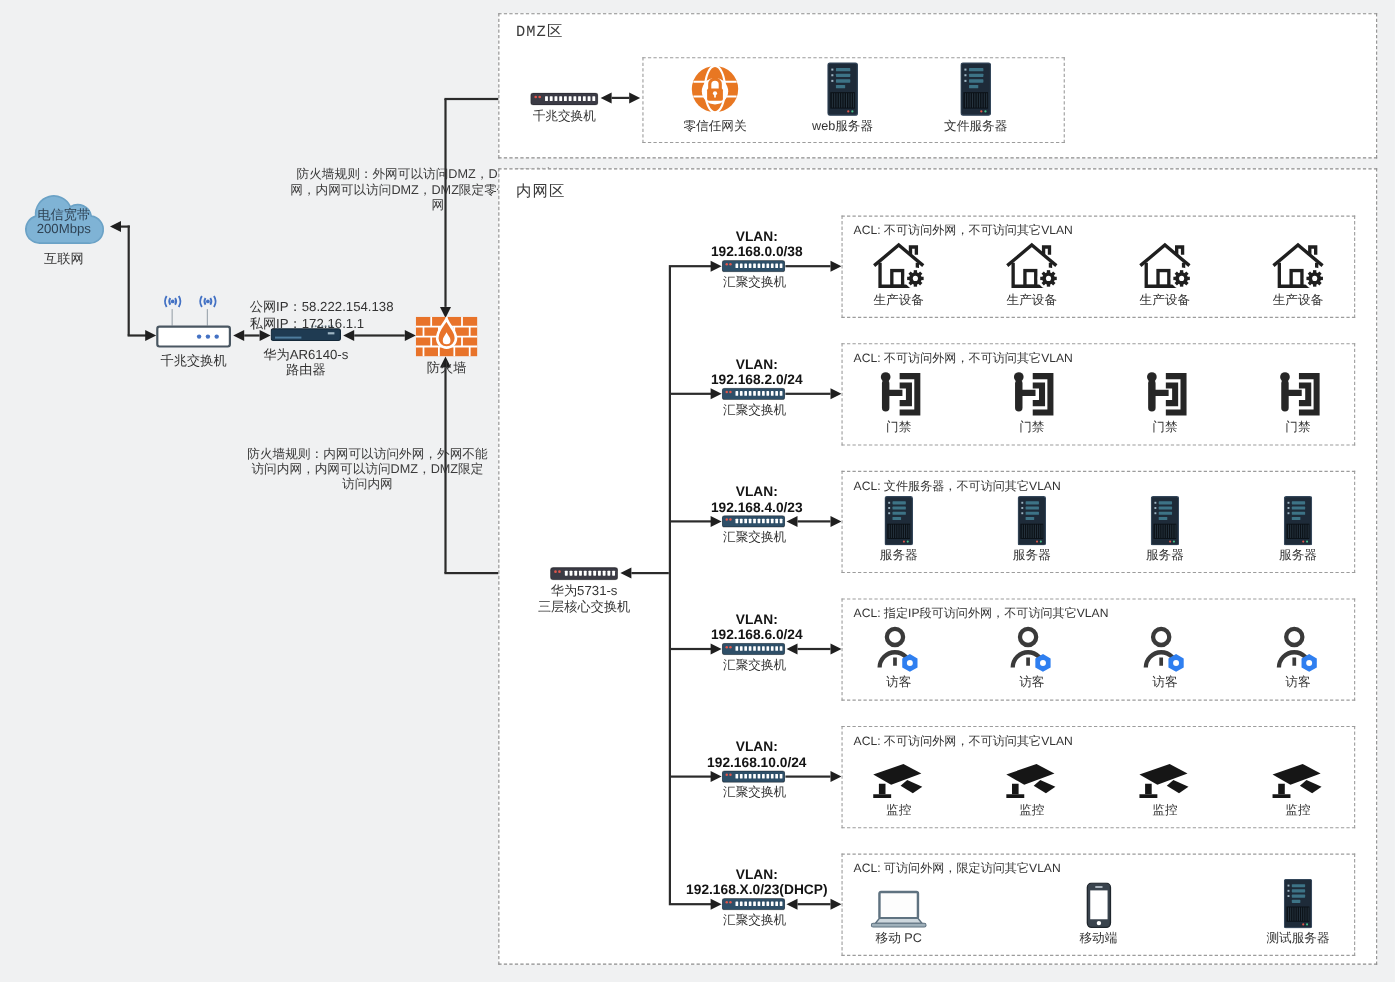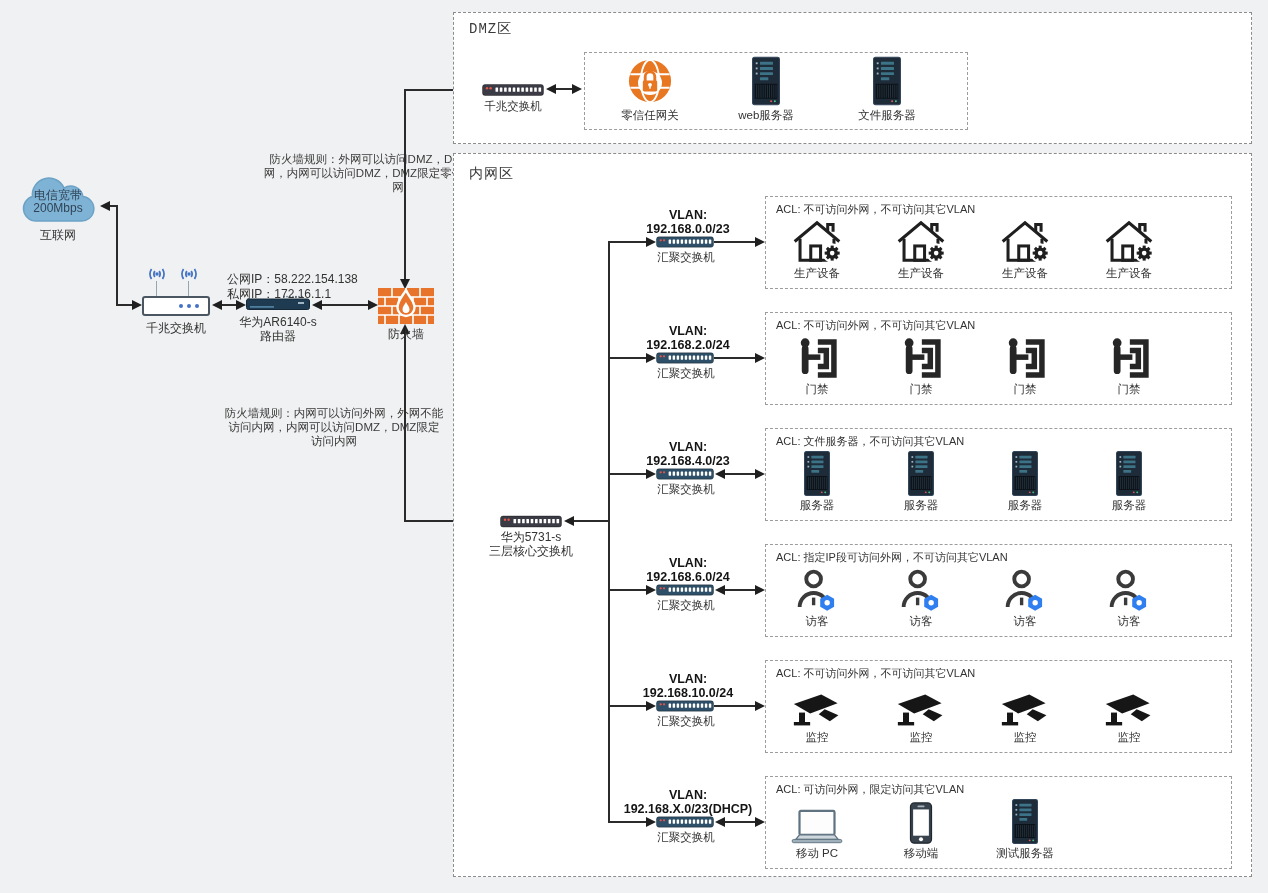--- a/index.html
+++ b/index.html
@@ -16,21 +16,21 @@
   .ar-l{border-top:5px solid transparent;border-bottom:5px solid transparent;border-right:10px solid #1f1f1f;}
   .ar-u{border-left:5px solid transparent;border-right:5px solid transparent;border-bottom:10px solid #1f1f1f;}
   .ar-d{border-left:5px solid transparent;border-right:5px solid transparent;border-top:10px solid #1f1f1f;}
   .lbl{position:absolute;font-size:12px;color:#333;text-align:center;line-height:14px;}
   .lbl-s{position:absolute;font-size:11.5px;color:#333;text-align:center;line-height:13px;}
   .ip{position:absolute;font-size:12px;color:#333;text-align:left;line-height:15px;white-space:nowrap;}
   .note{position:absolute;font-size:11.5px;color:#3a3a3a;text-align:center;line-height:14px;}
   .vlan{position:absolute;font-weight:bold;font-size:12.5px;color:#141414;text-align:center;line-height:14px;}
   .acl{position:absolute;font-size:11px;color:#333;white-space:nowrap;}
   .cloudtxt{position:absolute;font-size:12px;color:#2f4355;text-align:center;line-height:13px;}
-  .devrow{position:absolute;display:flex;justify-content:flex-start;align-items:flex-end;}
+  .devrow{position:absolute;display:flex;justify-content:space-between;align-items:flex-end;}
   .dev{display:flex;flex-direction:column;align-items:center;width:104px;}
   .dev .dlabel{font-size:11.5px;color:#333;margin-top:3px;line-height:13px;white-space:nowrap;}
   .sw-dark{color:#3b3b45;}
   .sw-blue{color:#2e4f68;}
   .modem{position:absolute;left:142px;top:296px;width:68px;height:20px;background:#fff;border:2px solid #4a5762;border-radius:3px;display:flex;align-items:center;justify-content:flex-end;gap:4px;padding-right:9px;box-sizing:border-box;}
   .modem i{width:4px;height:4px;border-radius:50%;background:#4472c4;display:block;}
 </style>
 </head>
 <body>
 
@@ -304,21 +304,21 @@
   <div class="lbl" style="left:467px;top:544px;width:128px">三层核心交换机</div>
   <div class="ar ar-l" style="left:564px;top:516px"></div>
   <div class="ln" style="left:574px;top:520px;width:34px;height:2px"></div>
 
   <div class="ln" style="left:608px;top:241px;width:2px;height:582px"></div>
 
   <div class="ln" style="left:610px;top:241px;width:38px;height:2px"></div>
   <div class="ar ar-r" style="left:646px;top:237px"></div>
   <div class="vlan" style="left:602px;top:208px;width:172px">
     <div>VLAN:</div>
-    <div>192.168.0.0/23</div>
+    <div>192.168.0.0/38</div>
   </div>
   <svg class="abs sw-blue" style="left:656px;top:236px;width:58px;height:12px">
       <use href="#sym-switch"></use>
     </svg>
   <div class="lbl-s" style="left:642px;top:251px;width:88px">汇聚交换机</div>
   <div class="ln" style="left:714px;top:241px;width:41px;height:2px"></div>
   <div class="ar ar-r" style="left:755px;top:237px"></div>
   <div class="ibox" style="left:765px;top:196px;width:467px;height:93px"></div>
   <div class="acl" style="left:776px;top:202px">ACL: 不可访问外网，不可访问其它VLAN</div>
   <div class="devrow" style="left:765px;top:214px;width:467px;height:66px">

